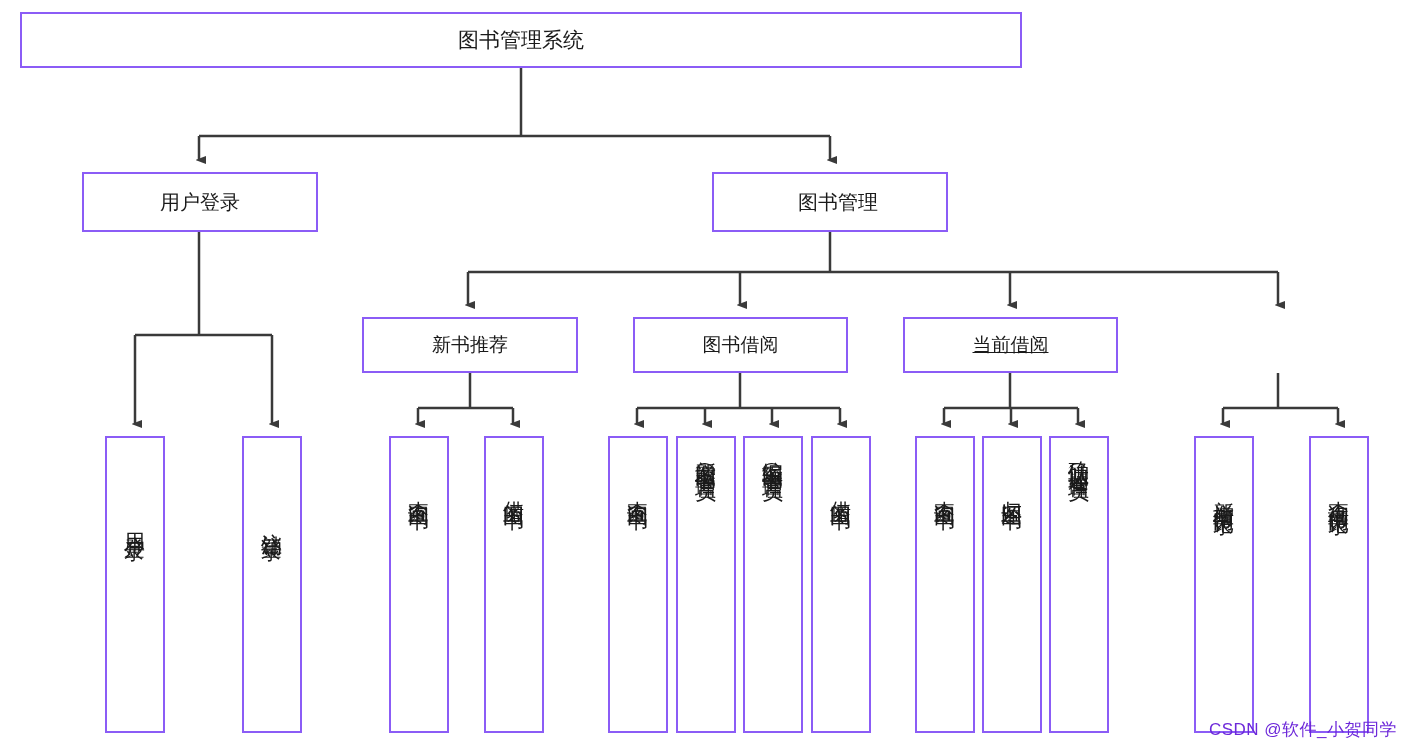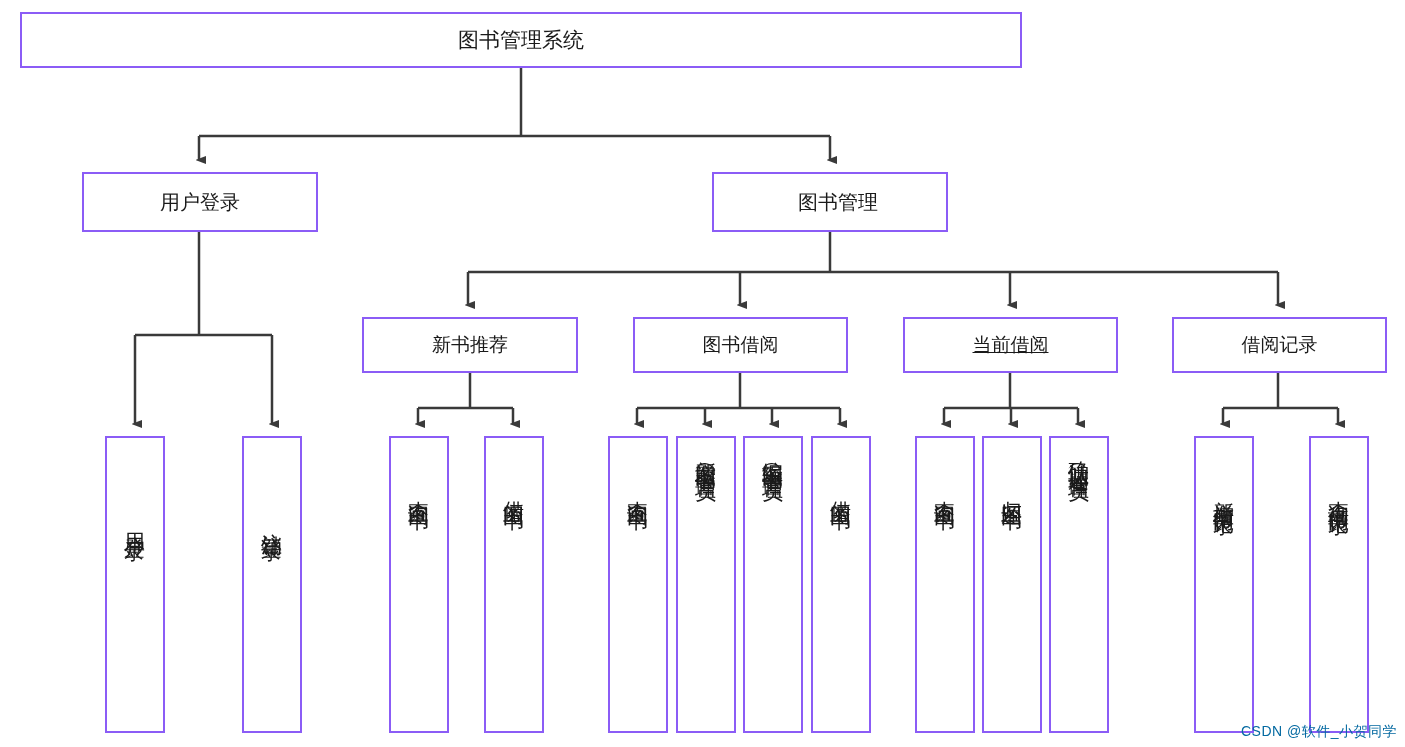--- a/index.html
+++ b/index.html
@@ -60,22 +60,22 @@
   .node.leaf.mid .label {
     margin-top: 72px;
   }
   .node.leaf.midshort .label {
     margin-top: 40px;
   }
   .watermark {
     position: absolute;
     right: 8px;
     bottom: 6px;
-    font-size: 14px;
-    color: #0369a1;
+    font-size: 17px;
+    color: #6d28d9;
     white-space: nowrap;
     letter-spacing: 0.5px;
     text-align: center;
   }
 </style>
 </head>
 <body>
 
 <div id="canvas">
 
@@ -142,23 +142,20 @@
 
   <div class="node lvl2" style="left:362px; top:317px; width:216px; height:56px;">
     <span class="label">新书推荐</span>
   </div>
   <div class="node lvl2" style="left:633px; top:317px; width:215px; height:56px;">
     <span class="label">图书借阅</span>
   </div>
   <div class="node lvl2" style="left:903px; top:317px; width:215px; height:56px;text-decoration:underline;">
     <span class="label">当前借阅</span>
   </div>
-  <div class="node lvl2" style="left:1172px; top:317px; width:215px; height:56px;">
-    <span class="label">借阅记录</span>
-  </div>
 
   <div class="node leaf mid" style="left:105px; top:436px; width:60px; height:297px;">
     <span class="label">用户登录</span>
   </div>
   <div class="node leaf mid" style="left:242px; top:436px; width:60px; height:297px;">
     <span class="label">注销登录</span>
   </div>
 
   <div class="node leaf midshort" style="left:389px; top:436px; width:60px; height:297px;">
     <span class="label">查询图书</span>

